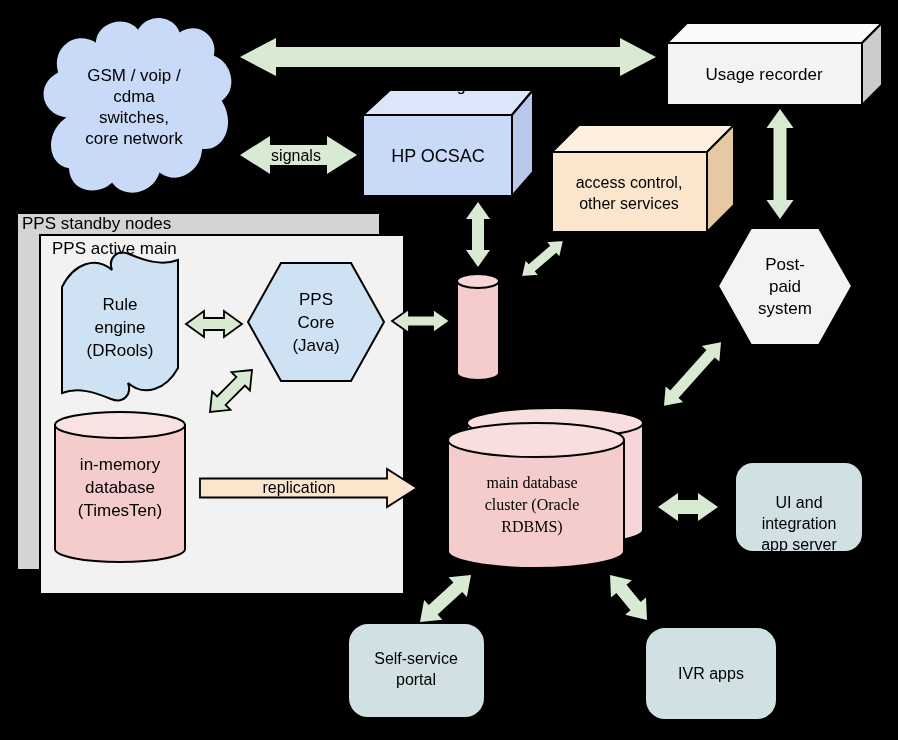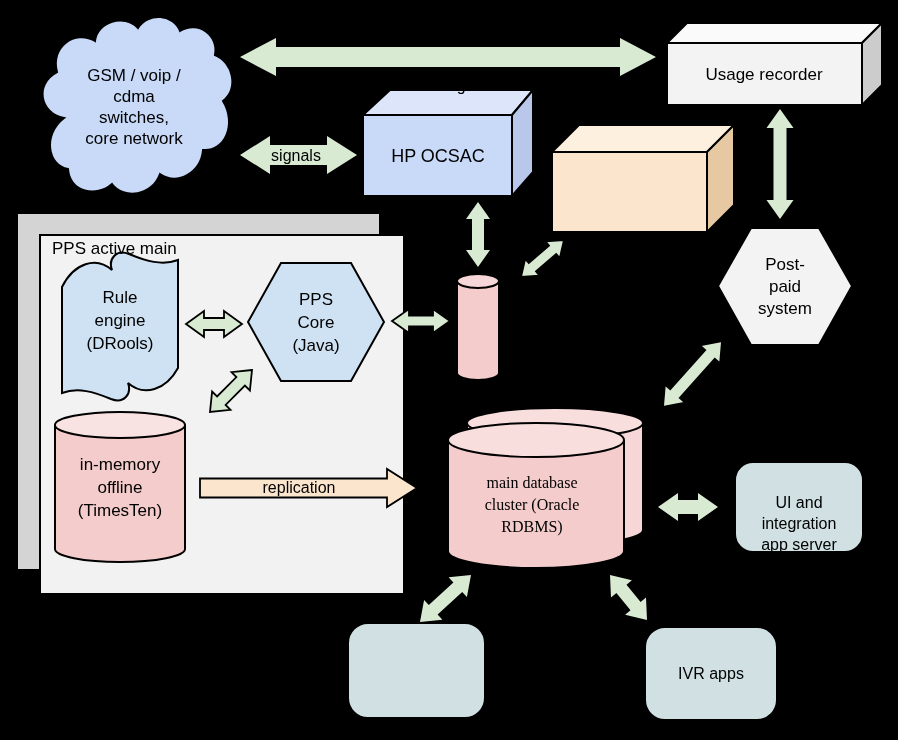--- a/index.html
+++ b/index.html
@@ -97,52 +97,57 @@
         <path d="M471.0,575.0 L448.6,577.3 L453.4,582.4 L428.8,605.0 L424.1,599.9 L420.0,622.0 L442.4,619.7 L437.6,614.6 L462.2,592.0 L466.9,597.1 Z" fill="#d9ead3"></path>
         <path d="M610.0,575.0 L611.0,597.5 L616.4,593.0 L630.5,610.2 L625.1,614.7 L647.0,620.0 L646.0,597.5 L640.6,602.0 L626.5,584.8 L631.9,580.3 Z" fill="#d9ead3"></path>
       </g>
   </svg>
 
   <div class="lbl" style="left:134px;top:107px;font-size:17px;">GSM / voip /
 cdma
 switches,
 core network</div>
 
+  <div class="lbl tl" style="left:22px;top:213px;font-size:17px;">PPS standby nodes</div>
 
   <div class="lbl tl" style="left:52px;top:238px;font-size:17px;">PPS active main</div>
 
   <div class="lbl" style="left:438px;top:156px;font-size:18px;">HP OCSAC</div>
 
   <div class="lbl" style="left:764px;top:74px;font-size:17px;">Usage recorder</div>
 
+  <div class="lbl" style="left:629px;top:193px;font-size:16px;">access control,
+other services</div>
 
   <div class="lbl" style="left:785px;top:287px;font-size:17px;line-height:22px;">Post-
 paid
 system</div>
 
-  <div class="lbl" style="left:120px;top:320px;font-size:17px;line-height:23px;">Rule
+  <div class="lbl" style="left:120px;top:327px;font-size:17px;line-height:23px;">Rule
 engine
 (DRools)</div>
 
   <div class="lbl" style="left:316px;top:322px;font-size:17px;line-height:23px;">PPS
 Core
 (Java)</div>
 
   <div class="lbl" style="left:120px;top:487px;font-size:17px;line-height:23px;">in-memory
-offline
+database
 (TimesTen)</div>
 
   <div class="lbl" style="left:532px;top:505px;font-size:16px;line-height:22px;font-family:Liberation Serif, serif;">main database
 cluster (Oracle
 RDBMS)</div>
 
   <div class="lbl" style="left:799px;top:507px;font-size:16px;margin-top:16px;">UI and
 integration
 app server</div>
 
+  <div class="lbl" style="left:416px;top:669px;font-size:16px;">Self-service
+portal</div>
 
   <div class="lbl" style="left:711px;top:673px;font-size:16px;">IVR apps</div>
 
   <div class="lbl" style="left:447px;top:57px;font-size:16px;margin-top:28px;">offline usage data</div>
 
   <div class="lbl" style="left:296px;top:155px;font-size:16px;text-align:center;">signals</div>
 
   <div class="lbl" style="left:299px;top:487px;font-size:16px;">replication</div>
 
 </div>

